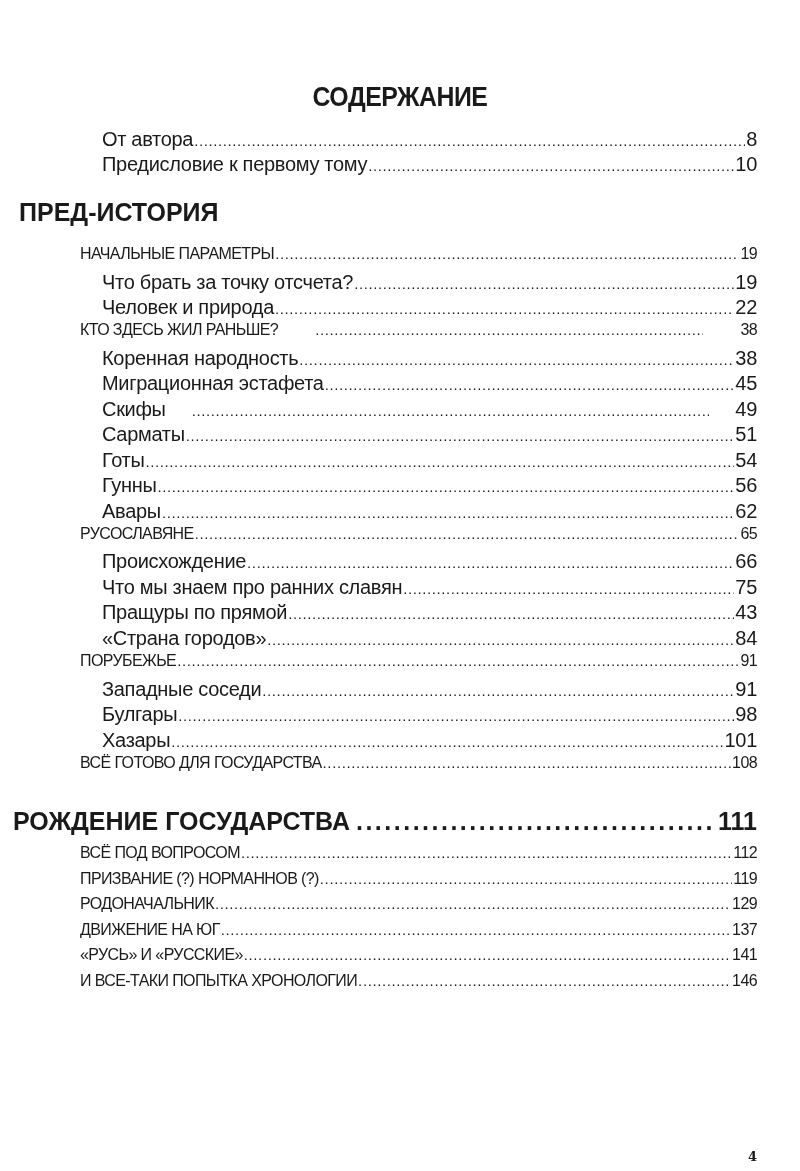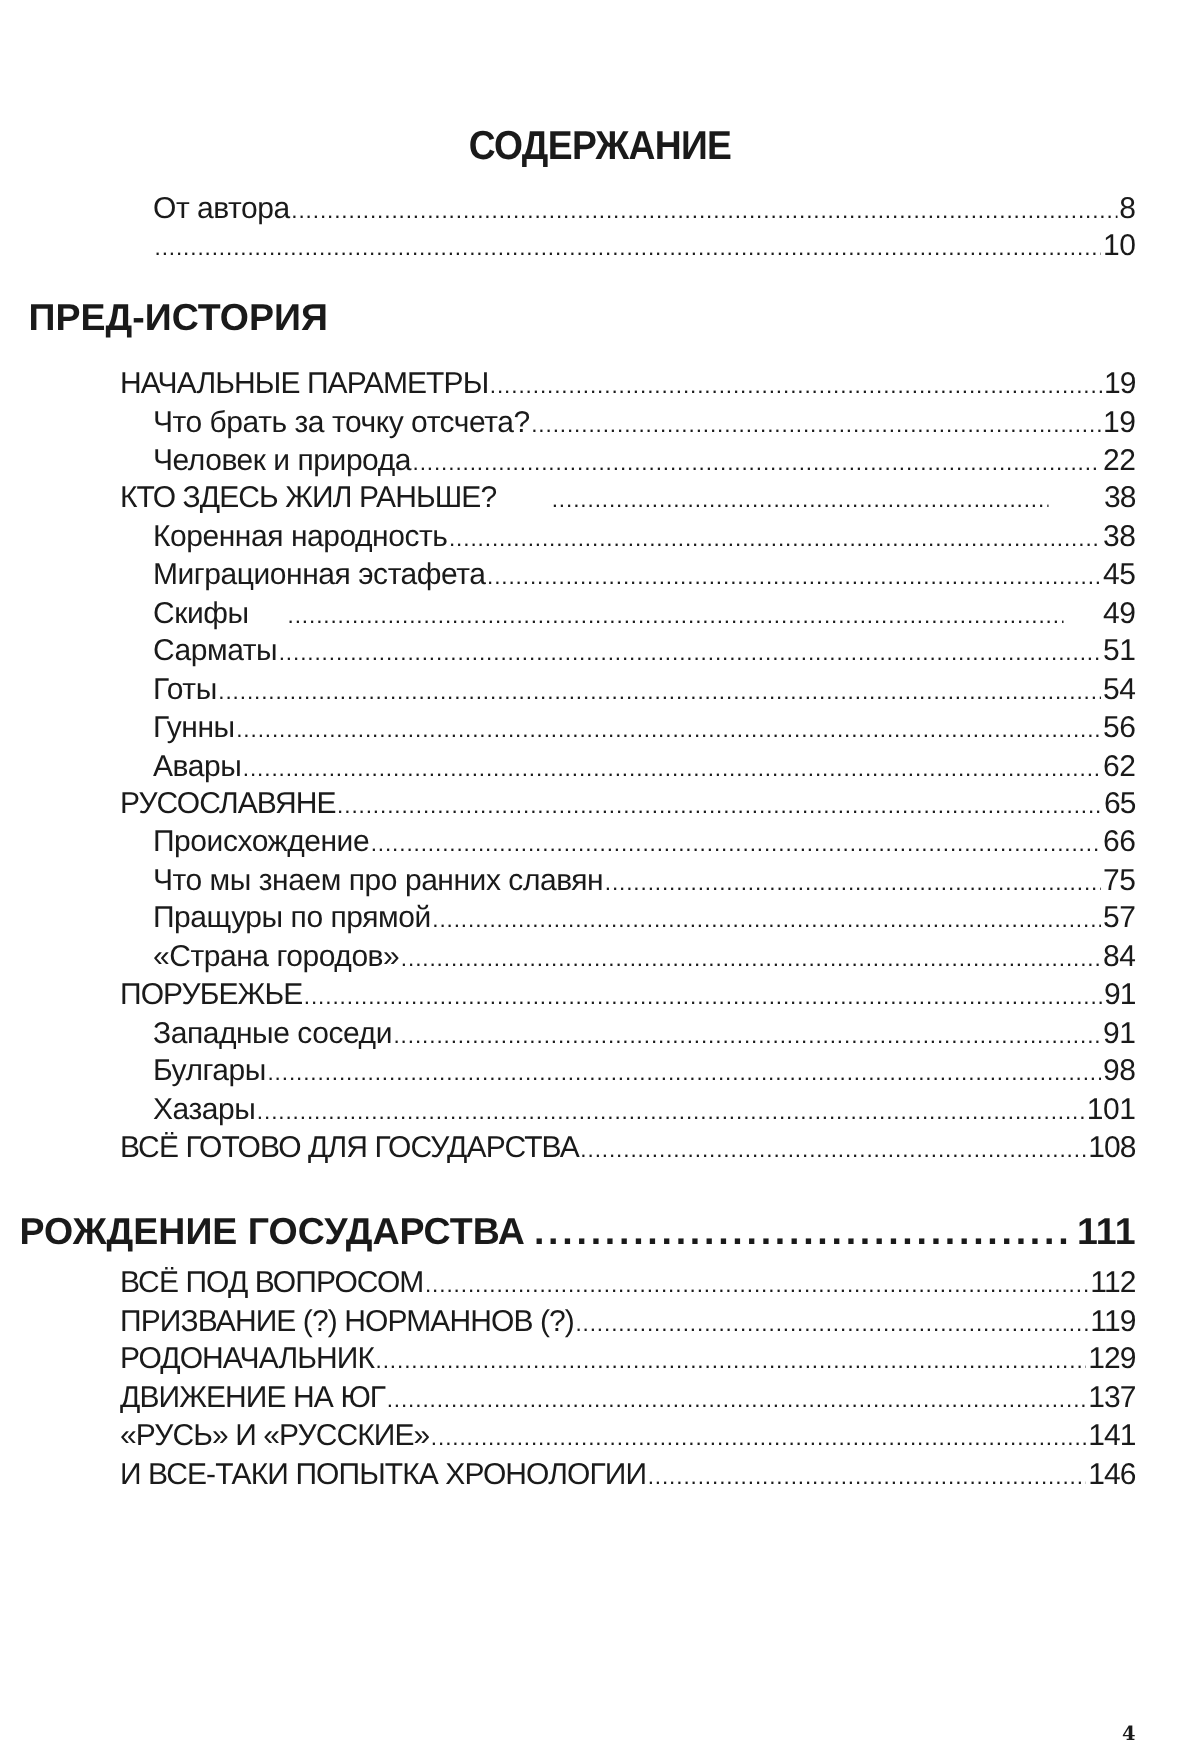--- a/index.html
+++ b/index.html
@@ -8,37 +8,38 @@
   .title { position:absolute; top:82px; left:0; width:800px; text-align:center;
            font-size:27px; font-weight:bold; letter-spacing:-0.5px; transform:scaleX(0.92); }
   .toc { position:absolute; top:128px; left:0; width:800px; }
   .row { position:absolute; display:flex; align-items:baseline; white-space:nowrap; overflow:hidden; }
   .row .lbl { flex:0 0 auto; }
   .row .dots { flex:1 1 auto; overflow:hidden; margin:0 1px; letter-spacing:1px; }
   .row .dots::after { content:"................................................................................................................................................................................................................................................"; }
   .row .pg { flex:0 0 auto; }
   .part { left:13px; width:744px; font-size:25px; font-weight:bold; height:32px; }
   .part .dots { letter-spacing:2.5px; margin:0 6px; }
-  .l1 { left:80px; width:677px; font-size:20px; height:25px; letter-spacing:-0.6px; }
+  .l1 { left:80px; width:677px; font-size:16px; height:25px; letter-spacing:-0.6px; }
   .l2 { left:102px; width:655px; font-size:20px; height:25px; letter-spacing:-0.3px; }
   .l1 .dots, .l2 .dots { font-size:15px; letter-spacing:0.6px; }
   .pagenum { position:absolute; top:1149px; left:748px; font-size:13px; font-weight:bold; font-family:"DejaVu Serif", serif; }
 </style>
 </head>
 <body>
 
 <div class="title">СОДЕРЖАНИЕ</div>
 
 <div class="toc" id="toc">
     <div class="row l2" style="top: 0px;">
       <span class="lbl">От автора</span>
       <span class="dots"></span>
       <span class="pg">8</span>
     </div>
     <div class="row l2" style="top: 25px;">
+      <span class="lbl">Предисловие к первому тому</span>
       <span class="dots"></span>
       <span class="pg">10</span>
     </div>
     <div class="row part" style="top: 70px; flex-direction: column;">
       <span class="lbl">ПРЕД-ИСТОРИЯ</span>
       <span class="dots"></span>
       <span class="pg">18</span>
     </div>
     <div class="row l1" style="top: 117px;">
       <span class="lbl">НАЧАЛЬНЫЕ ПАРАМЕТРЫ</span>
@@ -106,21 +107,21 @@
       <span class="pg">66</span>
     </div>
     <div class="row l2" style="top: 448px;">
       <span class="lbl">Что мы знаем про ранних славян</span>
       <span class="dots"></span>
       <span class="pg">75</span>
     </div>
     <div class="row l2" style="top: 473px;">
       <span class="lbl">Пращуры по прямой</span>
       <span class="dots"></span>
-      <span class="pg">57</span>
+      <span class="pg">43</span>
     </div>
     <div class="row l2" style="top: 499px;">
       <span class="lbl">«Страна городов»</span>
       <span class="dots"></span>
       <span class="pg">84</span>
     </div>
     <div class="row l1" style="top: 524px;">
       <span class="lbl">ПОРУБЕЖЬЕ</span>
       <span class="dots"></span>
       <span class="pg">91</span>

